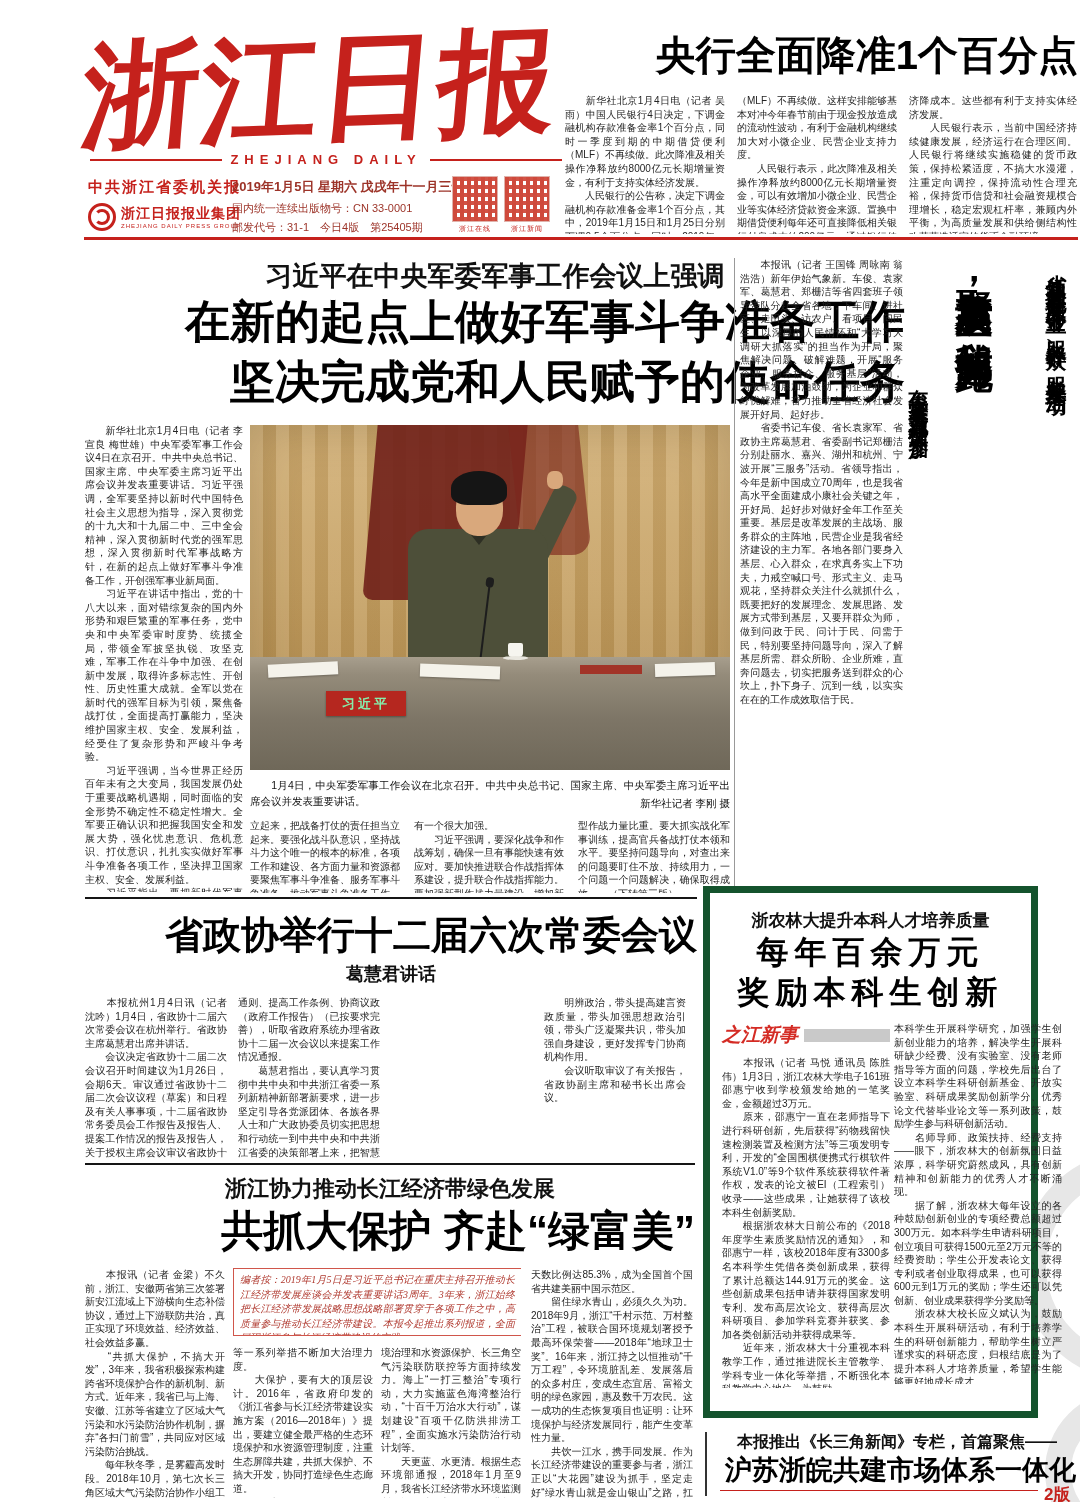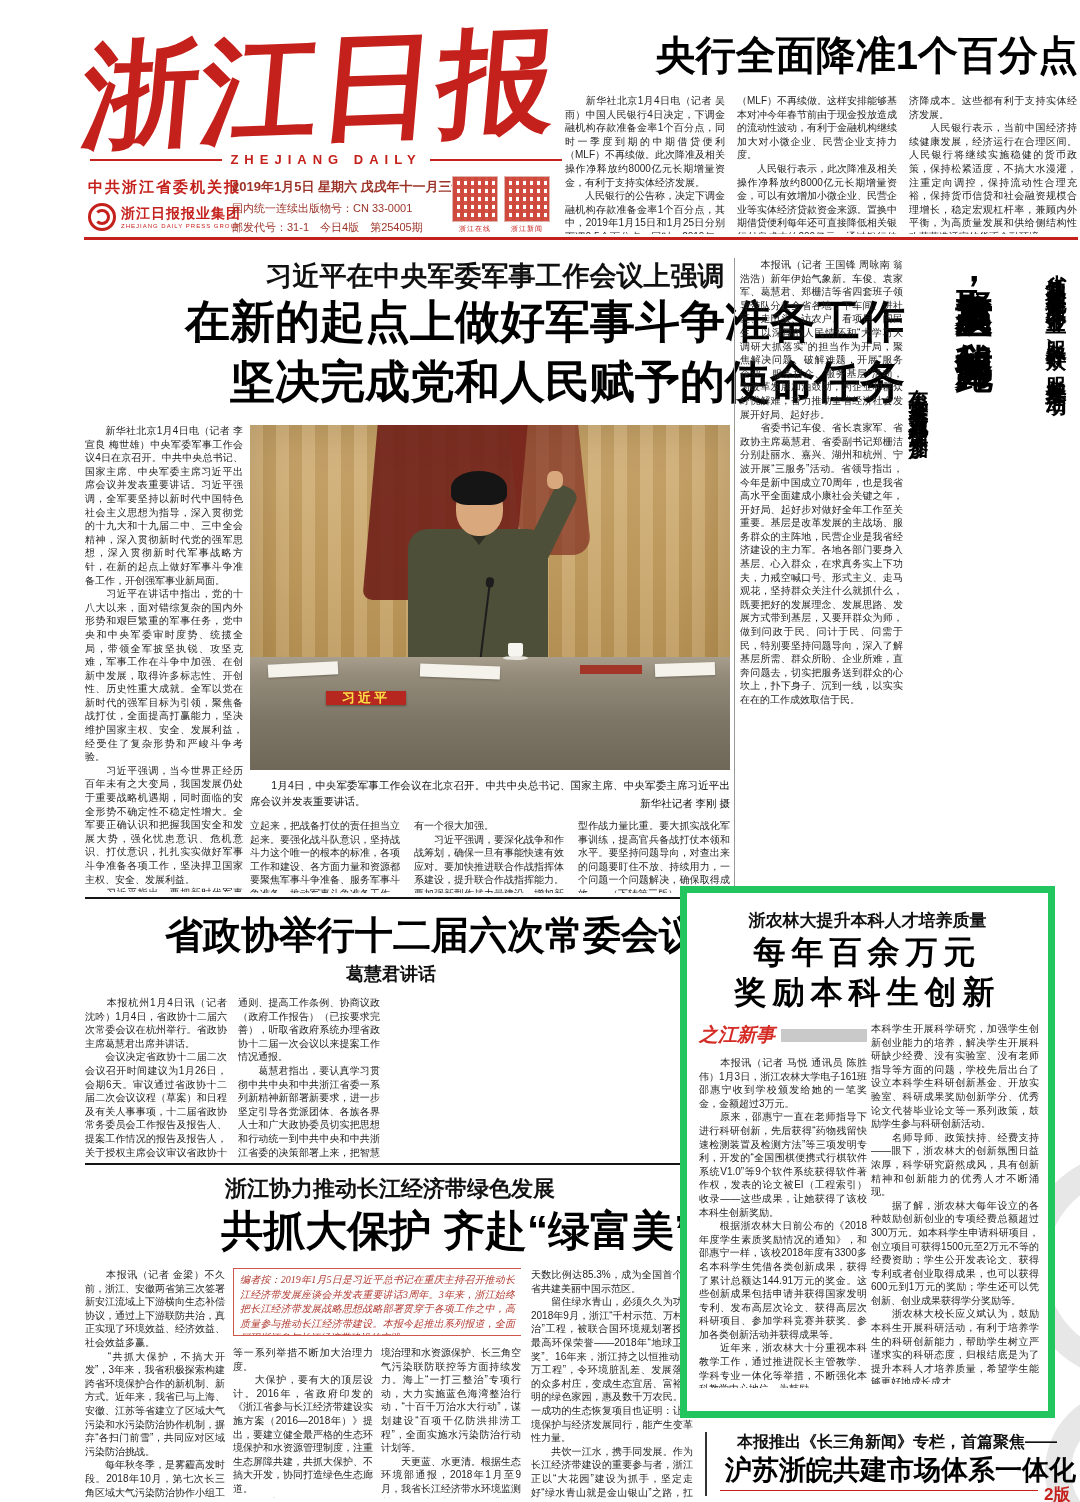--- a/index.html
+++ b/index.html
@@ -60,32 +60,32 @@
      border-radius:40%;}
   .ph-desk{position:absolute;left:0;top:232px;width:480px;height:113px;
      background:linear-gradient(180deg,#a79e8d 0,#948b7a 18px,#7e7667 60px,#6f6859 100%);}
   .ph-paper{position:absolute;background:#f4f2ea;height:13px;box-shadow:0 1px 2px rgba(0,0,0,.25);}
   .ph-folder{position:absolute;left:330px;top:240px;width:62px;height:9px;background:#a23428;}
   .ph-cup{position:absolute;left:258px;top:218px;width:15px;height:14px;background:#f6f5ef;
      border-radius:2px 2px 4px 4px;}
   .ph-saucer{position:absolute;left:253px;top:231px;width:25px;height:4px;background:#e9e7df;border-radius:50%;}
   .ph-mic{position:absolute;left:234px;top:160px;width:2px;height:74px;background:#1d1d1d;transform:rotate(7deg);}
   .ph-mic:after{content:"";position:absolute;left:-3px;top:-8px;width:8px;height:10px;background:#1d1d1d;border-radius:40%;}
-  .ph-plate{position:absolute;left:76px;top:266px;width:80px;height:14px;background:#b5271f;
-     color:#fde047;font-size:13px;font-weight:700;display:flex;align-items:center;justify-content:center;
+  .ph-plate{position:absolute;left:76px;top:266px;width:80px;height:25px;background:#b5271f;
+     color:#86efac;font-size:13px;font-weight:700;display:flex;align-items:center;justify-content:center;
      letter-spacing:3px;box-shadow:0 1px 2px rgba(0,0,0,.35);}
   .caption{font-size:10.5px;line-height:16px;text-align:justify;color:#111;}
   .credit{position:absolute;right:0;bottom:0;font-size:10.5px;color:#111;background:#fff;padding-left:8px;}
   
   .vtext{writing-mode:vertical-rl;text-orientation:mixed;color:#000;}
   .v-kicker{left:1042px;top:258px;height:640px;font-size:21px;font-weight:700;letter-spacing:3px;}
   .v-main{left:948px;top:258px;height:640px;font-size:38px;font-weight:900;letter-spacing:2px;}
   .v-sub{left:906px;top:372px;height:520px;font-size:20px;font-weight:700;letter-spacing:4px;}
   
-  .pinkbox{left:680px;top:886px;width:375px;height:532px;border:7px solid #22c55e;background:#fff;
+  .pinkbox{left:703px;top:886px;width:335px;height:532px;border:7px solid #14532d;background:#fff;
      box-sizing:border-box;z-index:3;}
   .pb-kicker{margin-top:16px;text-align:center;font-size:17px;font-weight:700;color:#111;}
   .pb-h{text-align:center;font-size:32px;font-weight:900;color:#000;letter-spacing:6px;line-height:40px;}
   .pb-cols{display:flex;gap:4px;padding:10px 12px 0 12px;}
   .pb-col{width:168px;}
   .pb-label-row{display:flex;align-items:center;gap:6px;margin-bottom:8px;}
   .pb-label{font-size:19px;font-weight:900;color:#d42b24;font-style:italic;white-space:nowrap;}
   .pb-bar{flex:1;height:13px;background:#c9c9c9;}
   
   .ed-note{font-family:"Liberation Serif",serif;font-style:italic;font-size:10px;line-height:14.5px;
@@ -184,20 +184,22 @@
   <div class="abs vtext v-main">聚力高质量发展，我们一起努力奔跑</div>
   <div class="abs vtext v-sub">车俊袁家军葛慧君郑栅洁等参加</div>
 
   <div class="abs hair-h" style="left:85px;top:897px;width:612px;"></div>
   <div class="abs headline" style="left:85px;top:910px;width:612px;font-size:38px;">省政协举行十二届六次常委会议</div>
   <div class="abs kicker" style="left:85px;top:962px;width:612px;font-size:18px;">葛慧君讲话</div>
   <div class="abs body-col" style="left:85px;top:996px;width:142px;height:162px;">　　本报杭州1月4日讯（记者 沈吟）1月4日，省政协十二届六次常委会议在杭州举行。省政协主席葛慧君出席并讲话。
 　　会议决定省政协十二届二次会议召开时间建议为1月26日，会期6天。审议通过省政协十二届二次会议议程（草案）和日程及有关人事事项，十二届省政协常务委员会工作报告及报告人、提案工作情况的报告及报告人，关于授权主席会议审议省政协十二届六次常委会议有关事宜的决定。审议通过省政协专门委员会</div>
   <div class="abs body-col" style="left:238px;top:996px;width:142px;height:162px;">通则、提高工作条例、协商议政（政府工作报告）（已按要求完善），听取省政府系统办理省政协十二届一次会议以来提案工作情况通报。
 　　葛慧君指出，要认真学习贯彻中共中央和中共浙江省委一系列新精神新部署新要求，进一步坚定引导各党派团体、各族各界人士和广大政协委员切实把思想和行动统一到中共中央和中共浙江省委的决策部署上来，把智慧和力量凝聚到服务助推“八八战略”再深化、改革开放再出发的各项目标任务上来</div>
+  <div class="abs body-col" style="left:544px;top:996px;width:142px;height:162px;">　　明辨政治，带头提高建言资政质量，带头加强思想政治引领，带头广泛凝聚共识，带头加强自身建设，更好发挥专门协商机构作用。
+　　会议听取审议了有关报告，省政协副主席和秘书长出席会议。</div>
 
   <div class="abs watermark" style="left:1020px;top:1150px;width:180px;height:180px;"></div>
   <div class="abs watermark" style="left:1045px;top:1390px;width:110px;height:110px;"></div>
 
   <div class="abs pinkbox">
     <div class="pb-kicker">浙农林大提升本科人才培养质量</div>
     <div class="pb-h">每年百余万元</div>
     <div class="pb-h">奖励本科生创新</div>
     <div class="pb-cols">
       <div class="pb-col">

